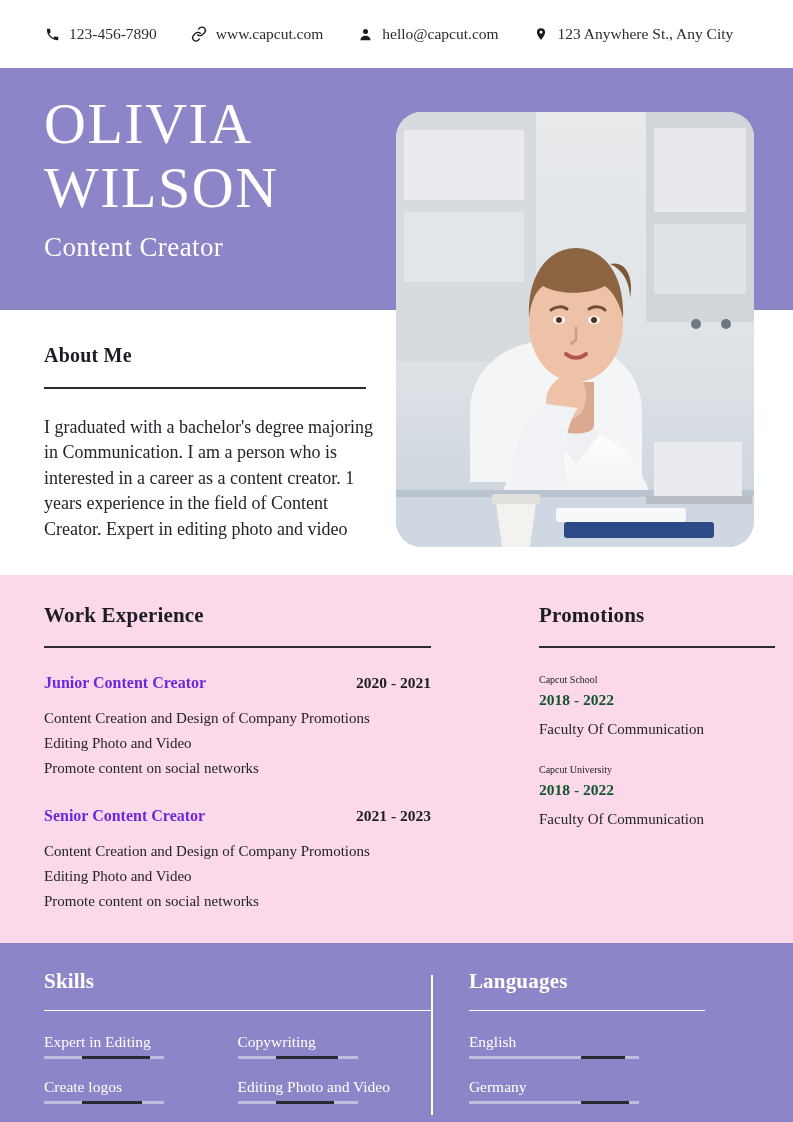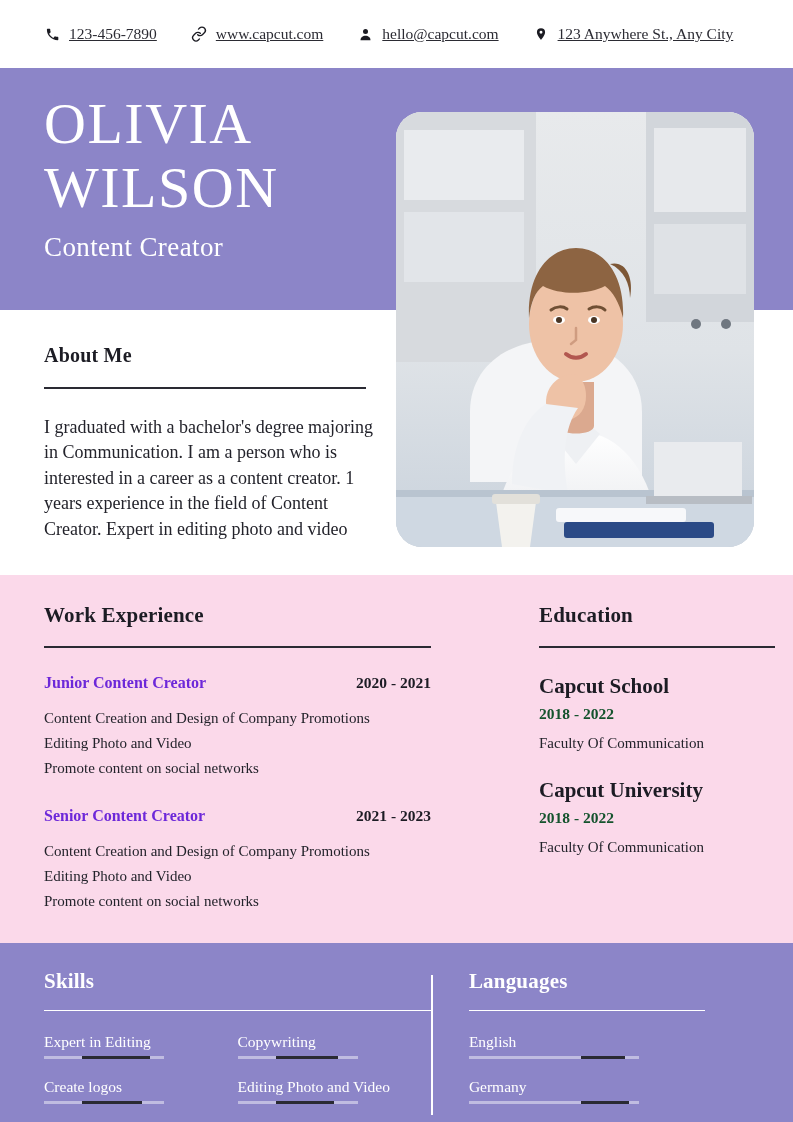--- a/index.html
+++ b/index.html
@@ -27,21 +27,20 @@
     gap: 0px;
   }
   .contact-item {
     display: flex;
     align-items: center;
     gap: 9px;
     font-size: 15.5px;
     color: #2b2b33;
     margin-right: 34px;
     white-space: nowrap;
-    text-decoration: underline;
   }
   .contact-item .ico {
     width: 16px;
     height: 18px;
     display: inline-flex;
     align-items: center;
     justify-content: center;
     color: #1b1b22;
   }
   .contact-item .ico svg { display: block; }
@@ -148,21 +147,21 @@
   .job-role { font-size: 16px; font-weight: 700; color: #6d28d9; }
   .job-years { font-size: 15.5px; font-weight: 700; color: #1c1c24; }
   .job-bullets { margin-top: 14px; }
   .job-bullets div {
     font-size: 15px;
     line-height: 25px;
     color: #23232b;
   }
 
   .edu-entry { margin-top: 26px; }
-  .edu-school { font-size: 21px; font-weight: 700; color: #1c1c24; }
+  .edu-school { font-size: 10px; font-weight: 400; color: #1c1c24; }
   .edu-years { font-size: 15.5px; font-weight: 700; color: #14532d; margin-top: 6px; }
   .edu-faculty { font-size: 15px; color: #23232b; margin-top: 12px; }
 
   
   .bottom {
     position: relative;
     height: 179px;
     background: #8c85c8;
     padding: 26px 44px 0 44px;
     color: #ffffff;
@@ -366,21 +365,21 @@
             <div>Content Creation and Design of Company Promotions</div>
             <div>Editing Photo and Video</div>
             <div>Promote content on social networks</div>
           </div>
         </div>
       </div>
 
       <div class="col-divider"></div>
 
       <div class="col-right">
-        <div class="section-title">Education</div>
+        <div class="section-title">Promotions</div>
         <div class="rule-right"></div>
 
         <div class="edu-entry">
           <div class="edu-school">Capcut School</div>
           <div class="edu-years">2018 - 2022</div>
           <div class="edu-faculty">Faculty Of Communication</div>
         </div>
 
         <div class="edu-entry">
           <div class="edu-school">Capcut University</div>

